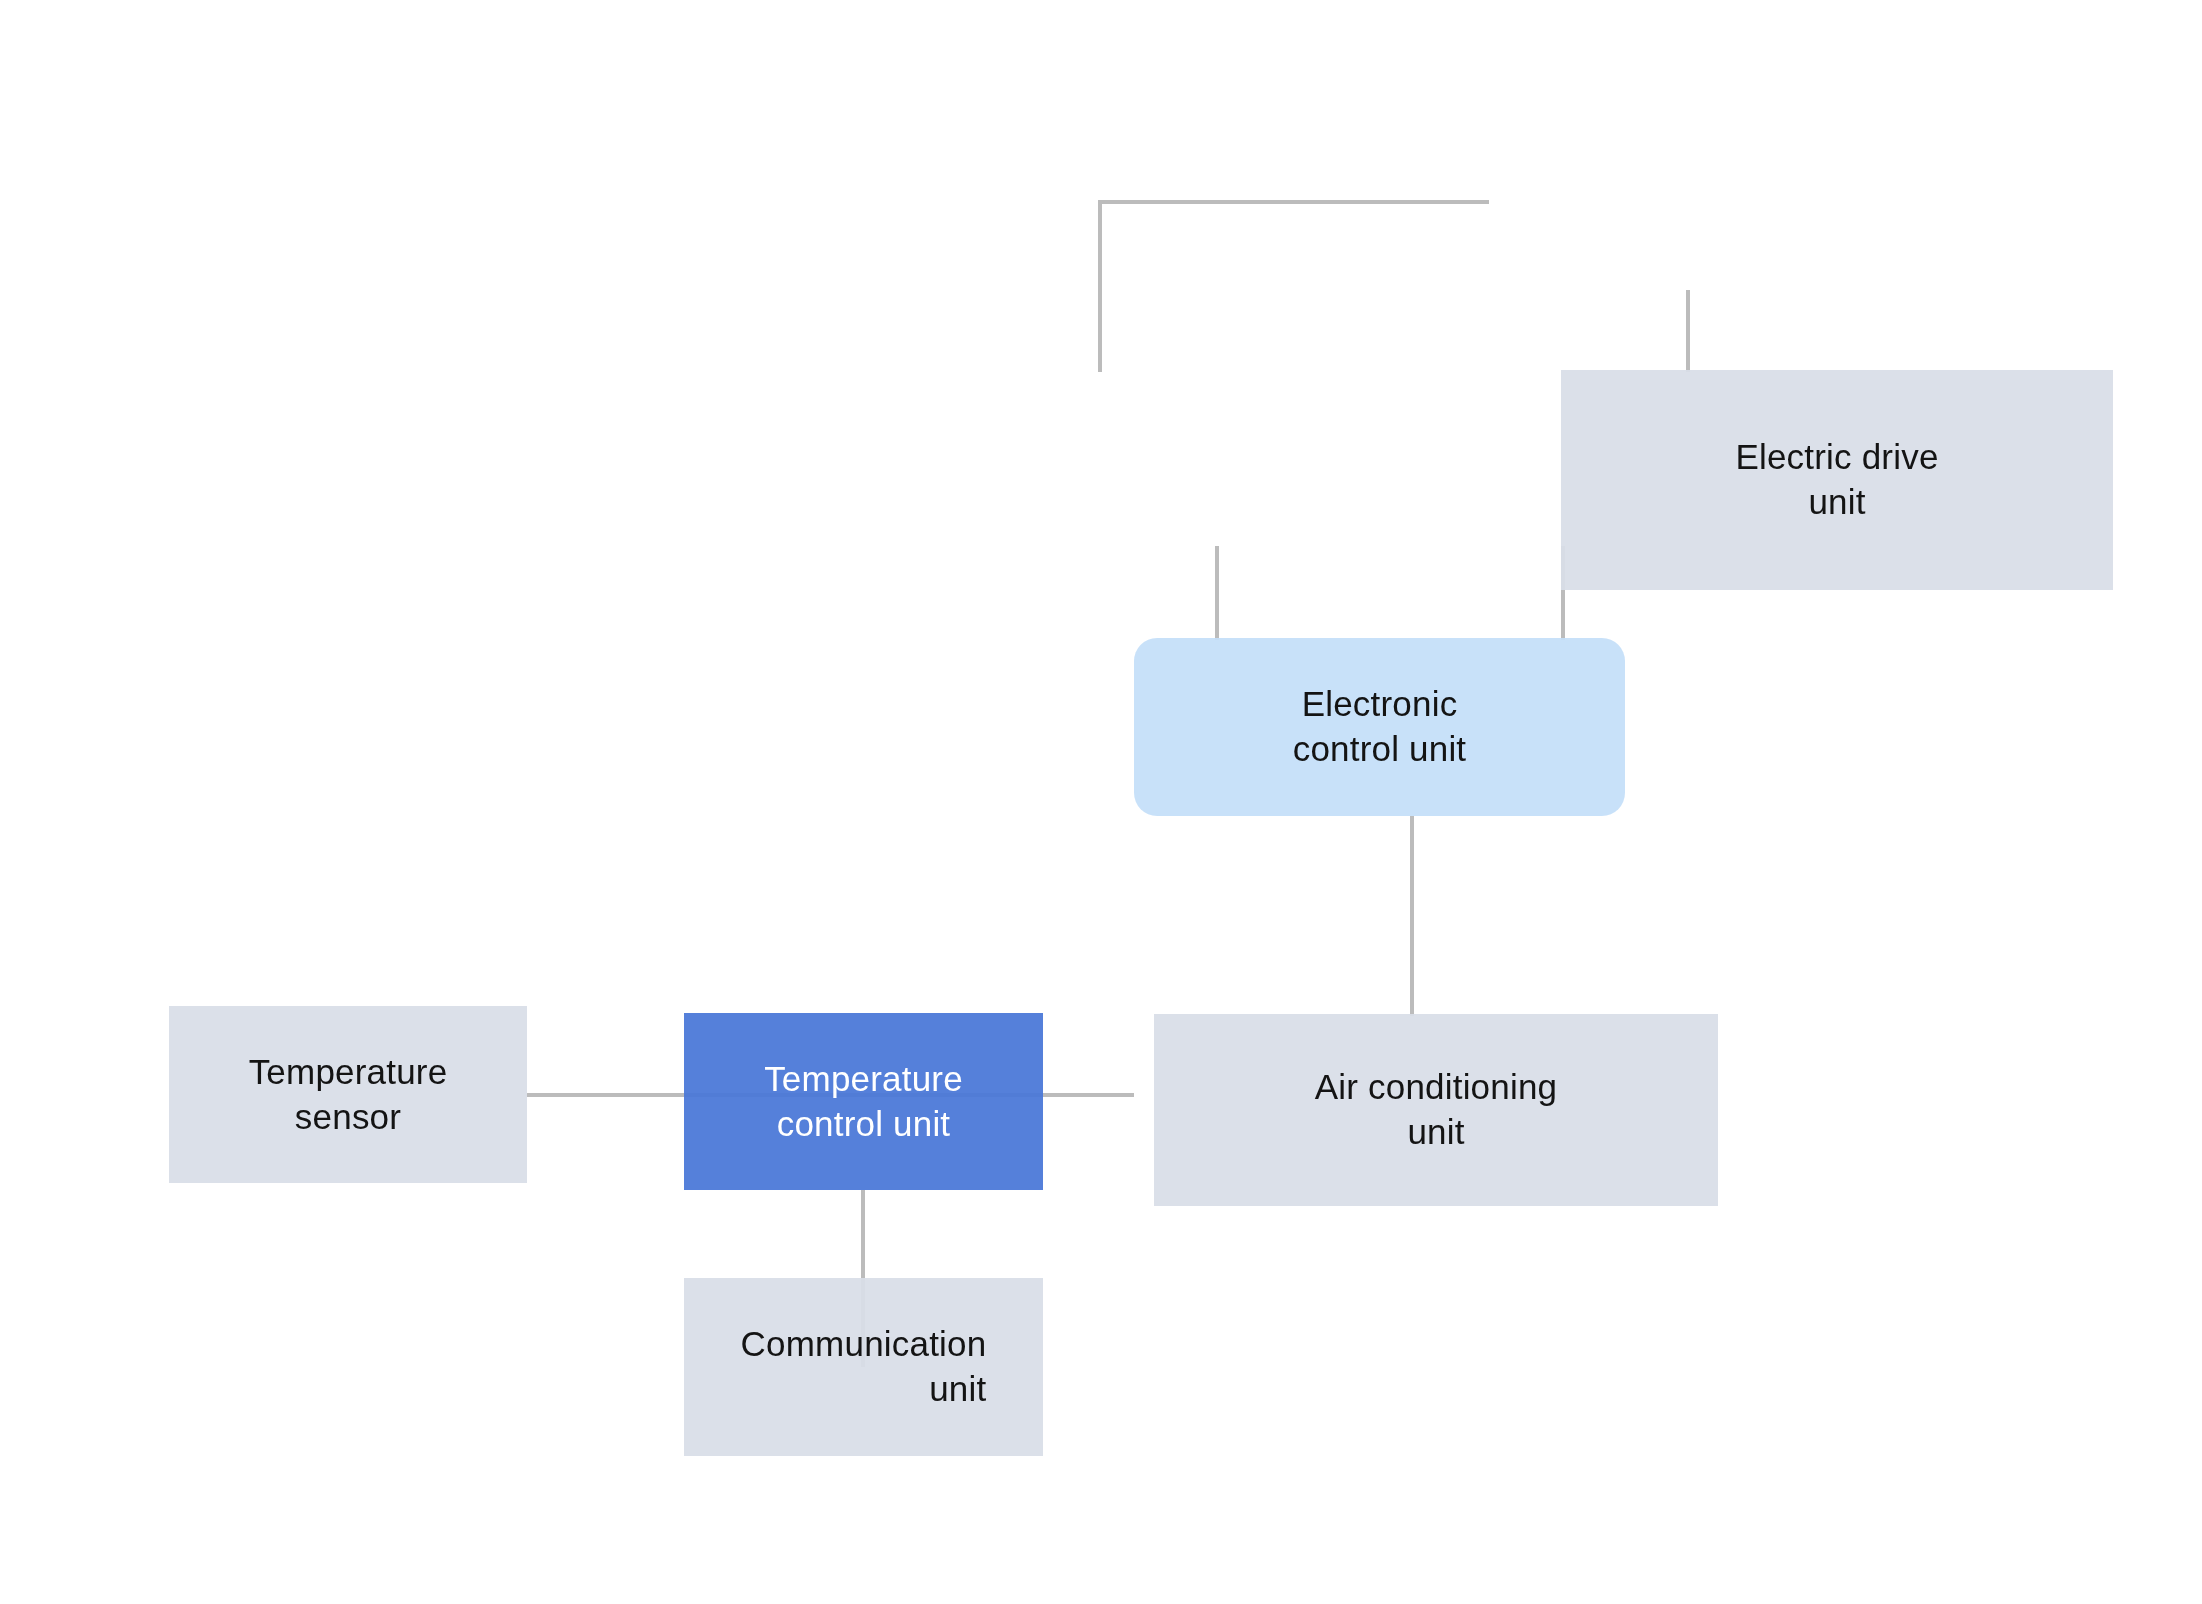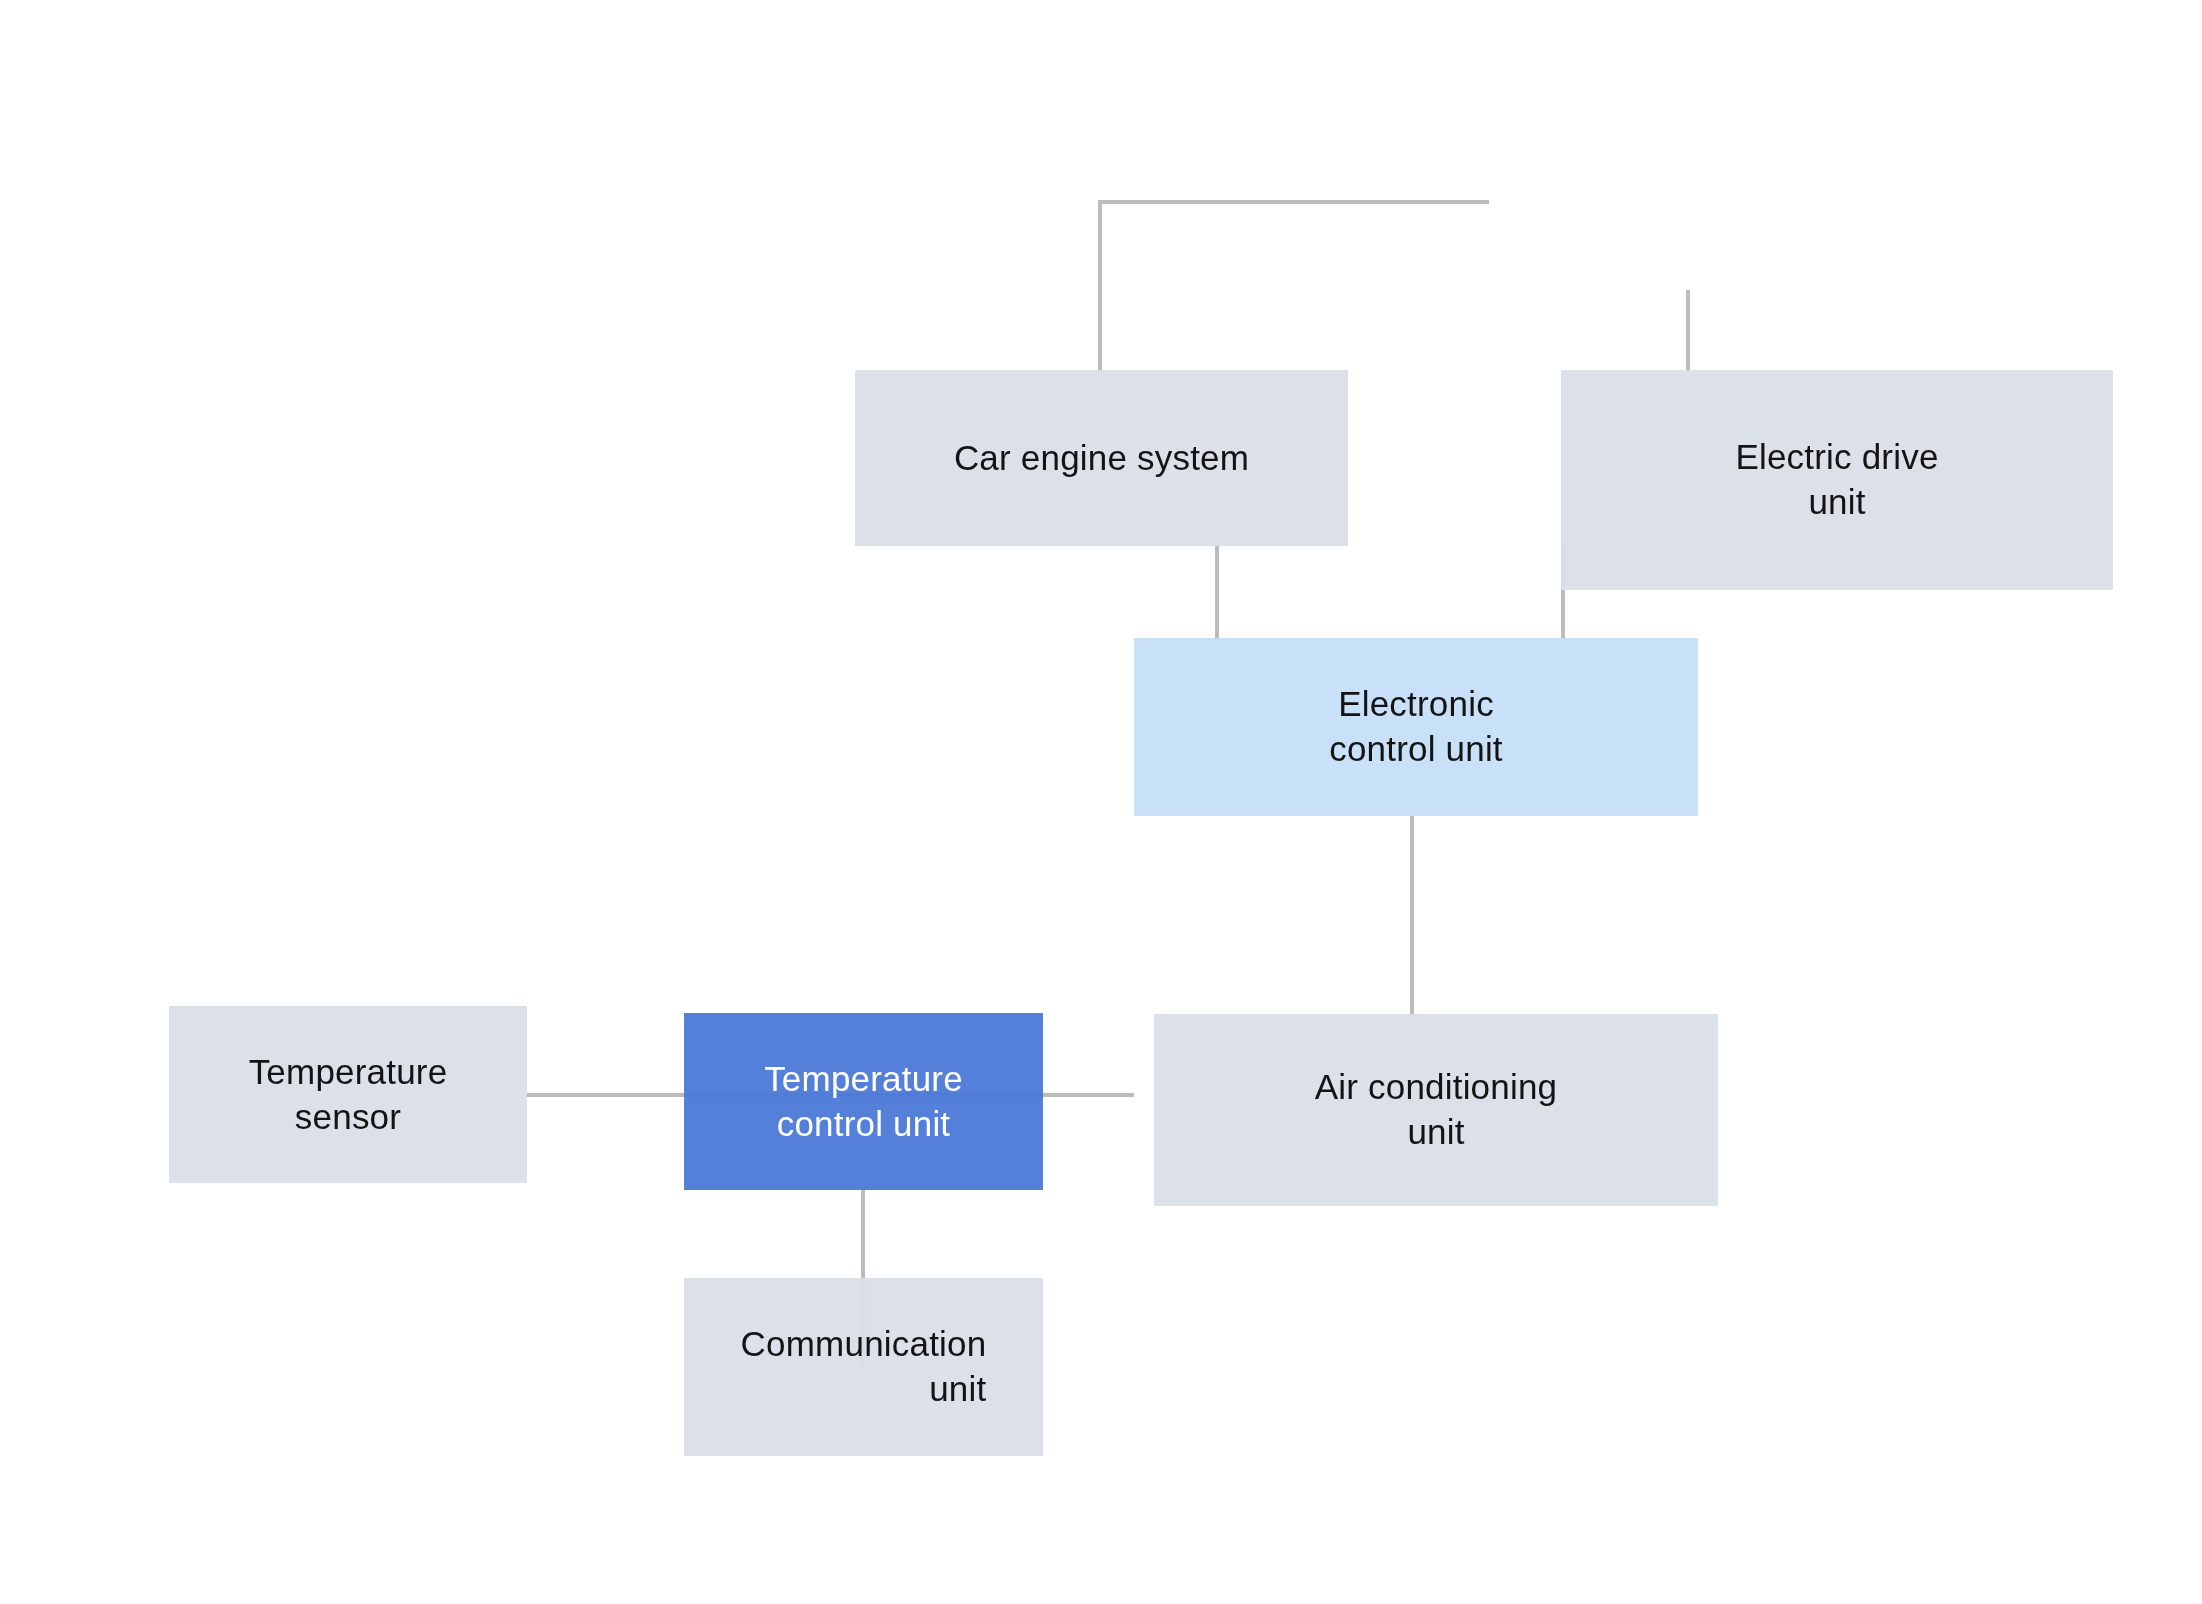--- a/index.html
+++ b/index.html
@@ -49,28 +49,25 @@
 
 <div class="canvas">
     <div class="edge" style="left: 1098px; top: 200px; width: 391px; height: 4px; background: rgb(188, 188, 188);"></div>
     <div class="edge" style="left: 1098px; top: 200px; width: 4px; height: 172px; background: rgb(188, 188, 188);"></div>
     <div class="edge" style="left: 1686px; top: 290px; width: 4px; height: 82px; background: rgb(188, 188, 188);"></div>
     <div class="edge" style="left: 1215px; top: 546px; width: 4px; height: 94px; background: rgb(188, 188, 188);"></div>
     <div class="edge" style="left: 1561px; top: 546px; width: 4px; height: 94px; background: rgb(188, 188, 188);"></div>
     <div class="edge" style="left: 1410px; top: 816px; width: 4px; height: 200px; background: rgb(188, 188, 188);"></div>
     <div class="edge" style="left: 527px; top: 1093px; width: 607px; height: 4px; background: rgb(188, 188, 188);"></div>
     <div class="edge" style="left: 861px; top: 1190px; width: 4px; height: 177px; background: rgb(188, 188, 188);"></div>
-    <div class="node default" style="left: 855px; top: 370px; width: 493px; height: 176px; background: rgba(217, 222, 232, 0.94);">
-      <span class="label">Car engine system</span>
-    </div>
     <div class="node default" style="left: 1561px; top: 370px; width: 552px; height: 220px; background: rgba(217, 222, 232, 0.94);">
       <span class="label">Electric drive
 unit</span>
     </div>
-    <div class="node highlight" style="left: 1134px; top: 638px; width: 564px; height: 178px; background: rgba(197, 223, 249, 0.94);">
+    <div class="node highlight" style="left: 1134px; top: 638px; width: 491px; height: 178px; background: rgba(197, 223, 249, 0.94); border-radius: 23px;">
       <span class="label">Electronic
 control unit</span>
     </div>
     <div class="node default" style="left: 169px; top: 1006px; width: 358px; height: 177px; background: rgba(217, 222, 232, 0.94);">
       <span class="label">Temperature
 sensor</span>
     </div>
     <div class="node selected" style="left: 684px; top: 1013px; width: 359px; height: 177px; background: rgba(74, 120, 216, 0.94);">
       <span class="label">Temperature
 control unit</span>

